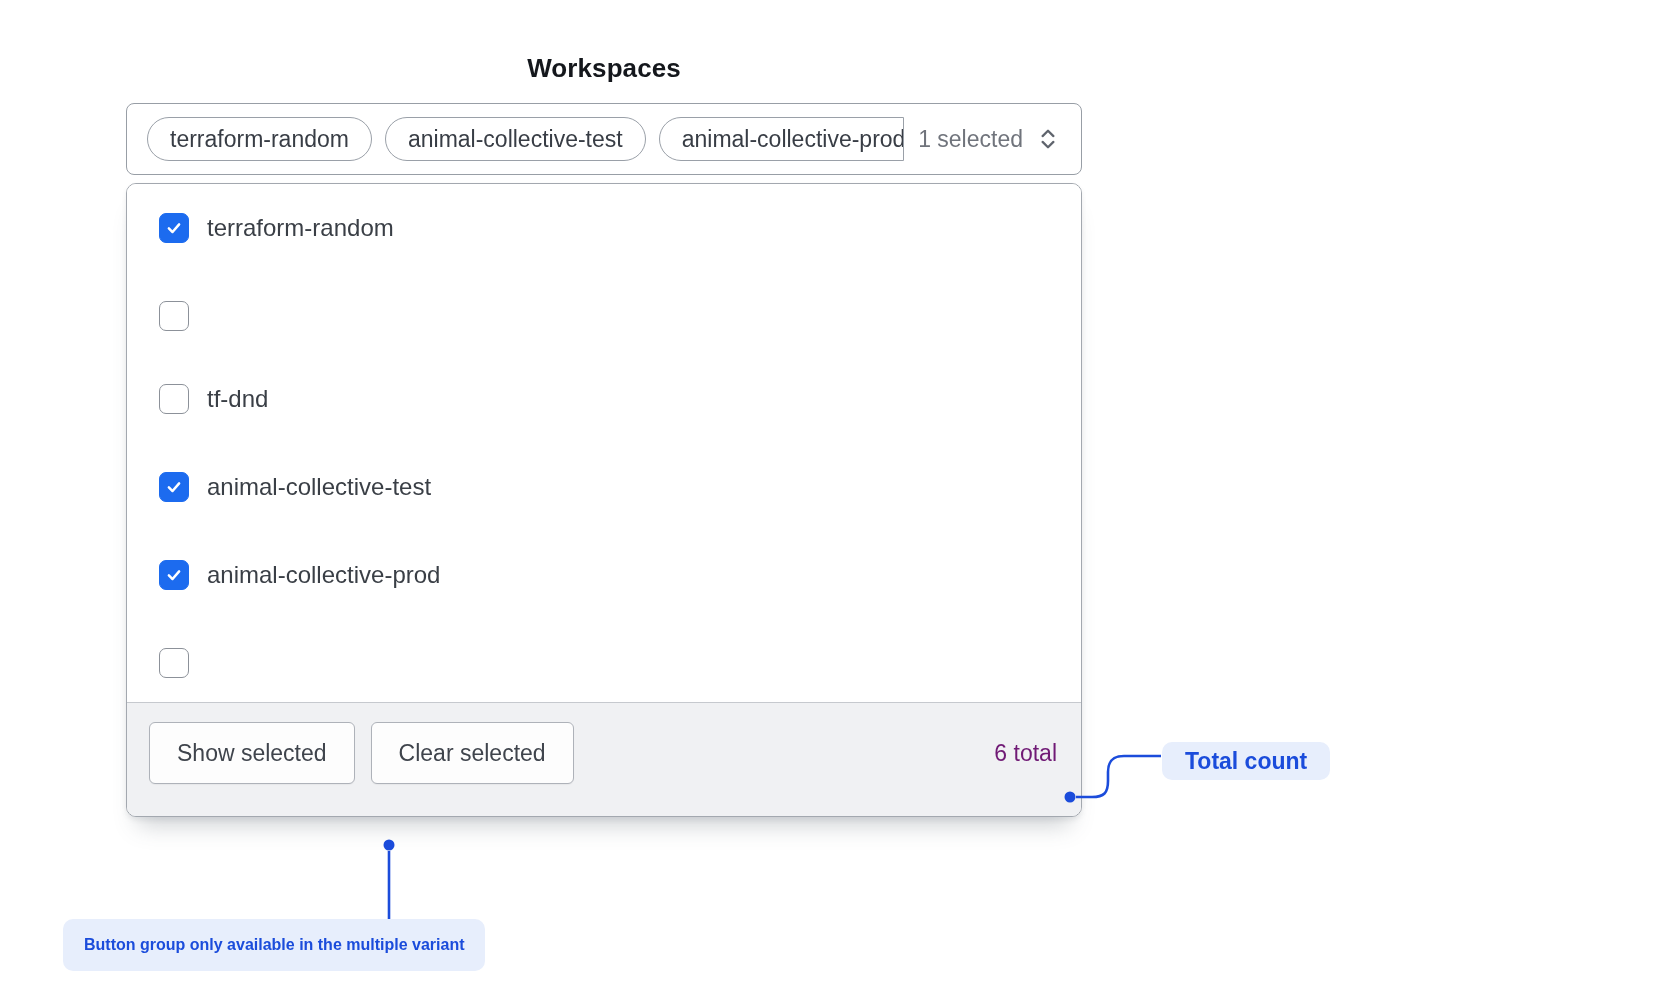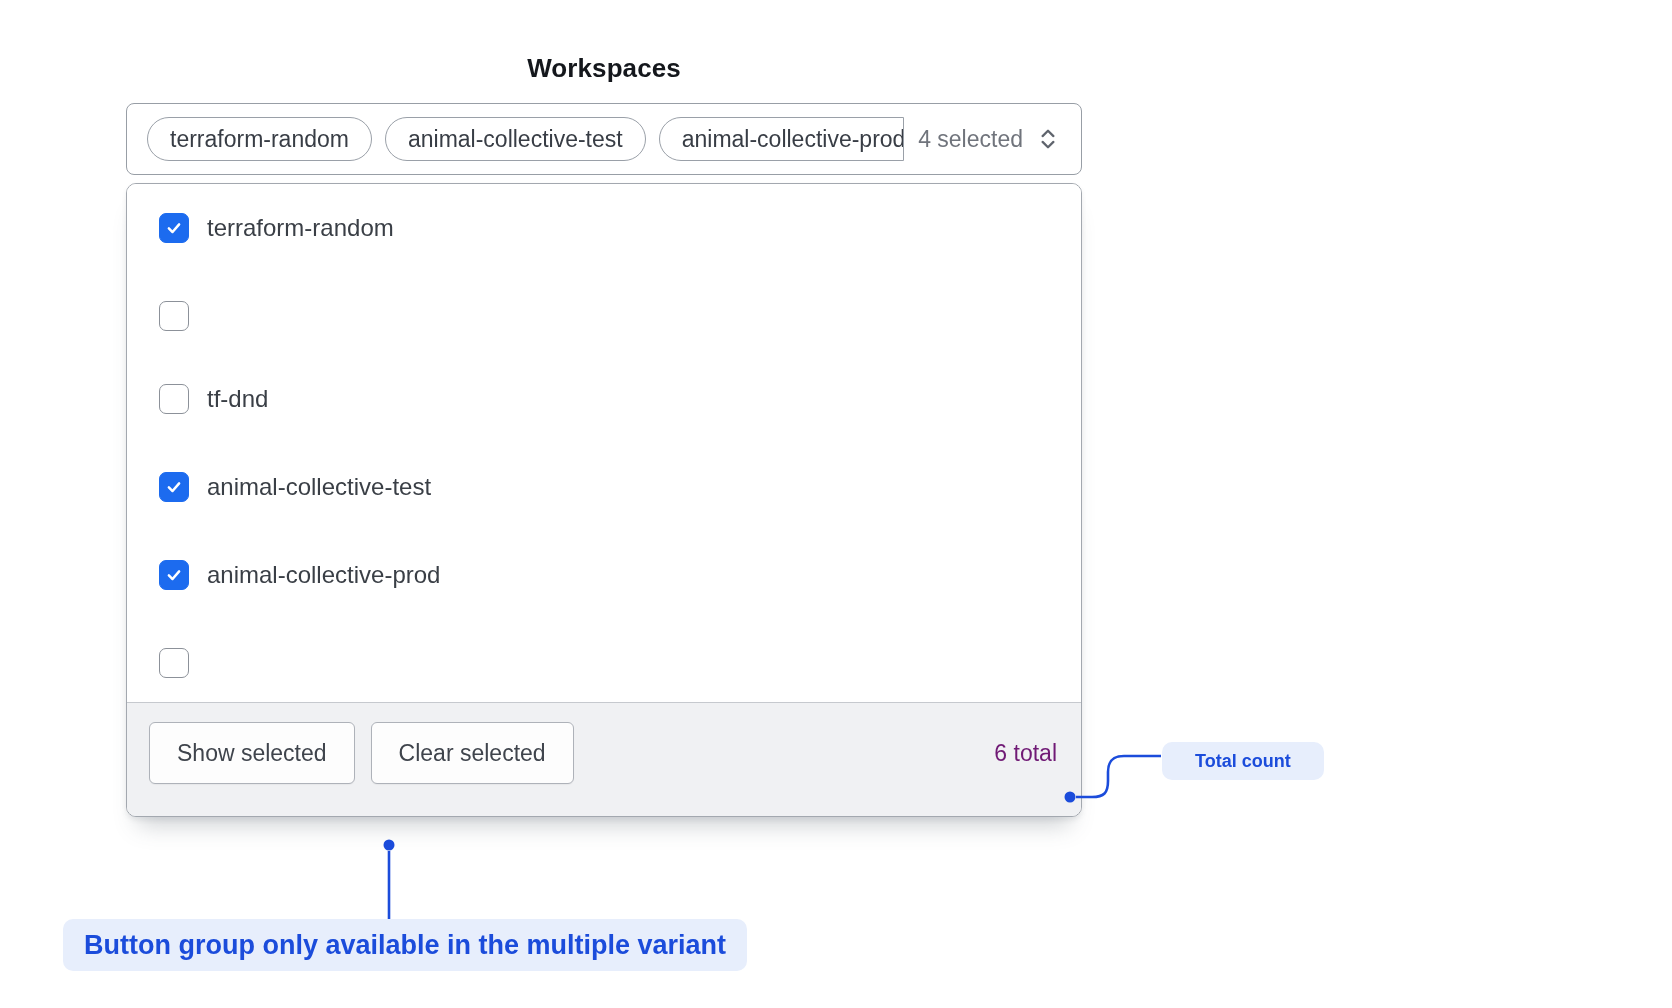--- a/index.html
+++ b/index.html
@@ -59,42 +59,42 @@
     background:#fdfdfd; border:1.5px solid #aeb2b9; border-radius:6px;
     padding:16px 27px; font-size:23px; color:#3f444c; line-height:28px; cursor:pointer;
     box-shadow:0 1px 1px rgba(0,0,0,.04);
   }
   .total-count{ margin-left:auto; font-size:23px; color:#701a75; }
   
   .annotation-pill{
     position:absolute; background:#e7eefc; color:#1b4cdb; font-weight:600;
     border-radius:10px; white-space:nowrap;
   }
-  .annotation-pill.total{ left:1162px; top:742px; padding:7px 33px; font-size:18px; line-height:24px; }
-  .annotation-pill.buttons{ left:63px; top:919px; padding:12px 21px; font-size:27px; line-height:28px; }
+  .annotation-pill.total{ left:1162px; top:742px; padding:7px 23px; font-size:23px; line-height:24px; }
+  .annotation-pill.buttons{ left:63px; top:919px; padding:12px 21px; font-size:16px; line-height:28px; }
   .connector{ position:absolute; pointer-events:none; }
   .connector.total{ left:1060px; top:735px; }
   .connector.buttons{ left:381px; top:838px; }
 </style>
 </head>
 <body>
 
 <div class="stage">
 
   <div class="field">
     <div class="field-label">Workspaces</div>
 
     <div class="trigger">
       <div class="tags">
         <span class="tag">terraform-random</span>
         <span class="tag">animal-collective-test</span>
         <span class="tag tag--clipped">animal-collective-prod</span>
       </div>
       <div class="summary-group">
-        <span class="summary">4 selected</span>
+        <span class="summary">1 selected</span>
         <svg class="chevron" viewBox="0 0 24 24" fill="none">
           <path d="M7 9.3 L12 4.4 L17 9.3" stroke="#5f646d" stroke-width="2.1" stroke-linecap="round" stroke-linejoin="round"></path>
           <path d="M7 14.7 L12 19.6 L17 14.7" stroke="#5f646d" stroke-width="2.1" stroke-linecap="round" stroke-linejoin="round"></path>
         </svg>
       </div>
     </div>
 
     <div class="panel">
       <ul class="options">
         <li class="option">

